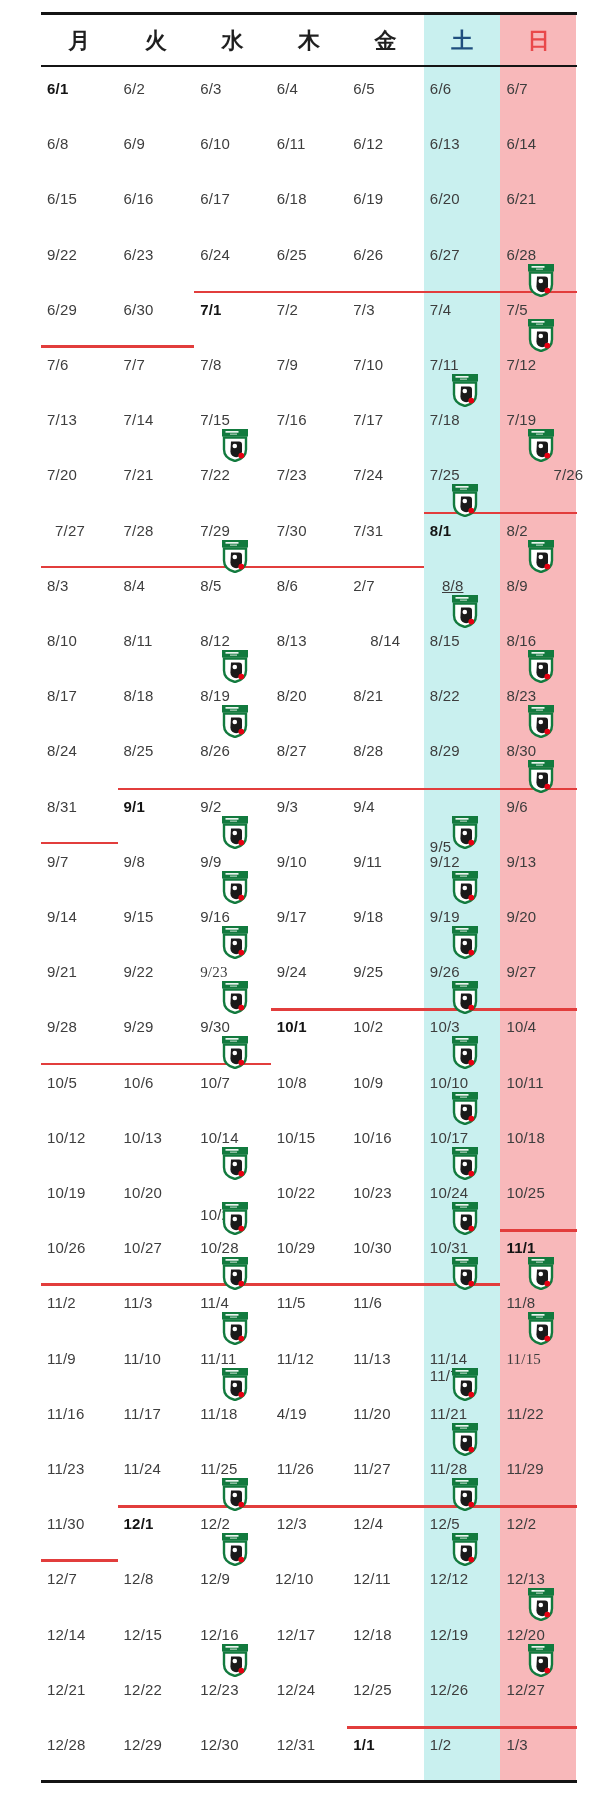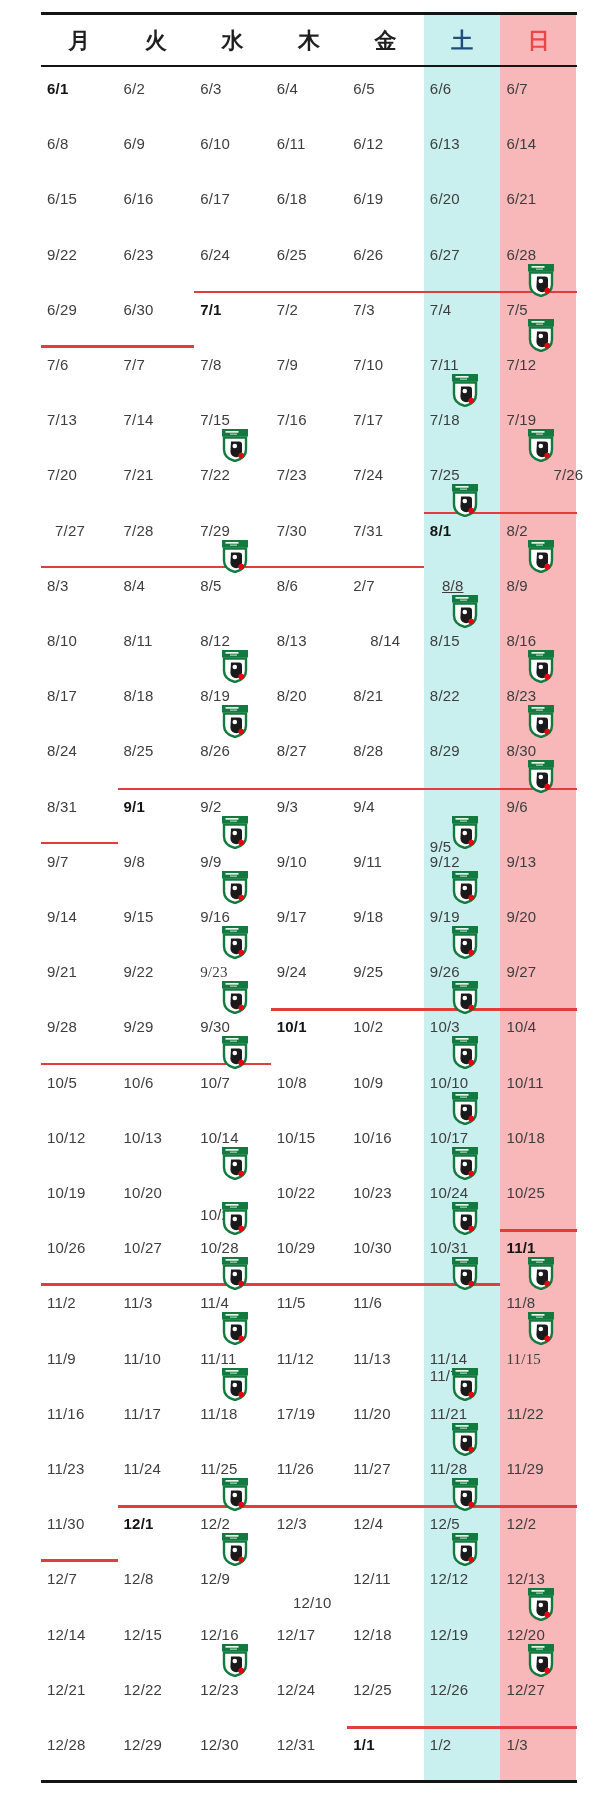--- a/index.html
+++ b/index.html
@@ -530,21 +530,21 @@
     <rect x="9" y="4.6" width="7" height="1.1" fill="#ffffff" opacity="0.7"></rect>
     <path d="M3,8.5 h22 v12 c0,7 -5.5,10.2 -11,11.5 c-5.5,-1.3 -11,-4.5 -11,-11.5 z" fill="#ffffff" stroke="#127a3e" stroke-width="2.4"></path>
     <path d="M10,12.5 h8 a3,3 0 0 1 3,3 v7 a5.8,5.8 0 0 1 -11.6,0 z" fill="#1a1a1a"></path>
     <circle cx="13.8" cy="17" r="2.3" fill="#ffffff"></circle>
     <circle cx="20.3" cy="26.6" r="2.9" fill="#e60012"></circle>
   </svg>
     <div class="cell" style="left: 506.429px; top: 1350.6px; font-family: Liberation Serif, serif;">11/15</div>
     <div class="cell" style="left: 47px; top: 1405.8px;">11/16</div>
     <div class="cell" style="left: 123.571px; top: 1405.8px;">11/17</div>
     <div class="cell" style="left: 200.143px; top: 1405.8px;">11/18</div>
-    <div class="cell" style="left: 276.714px; top: 1405.8px;">17/19</div>
+    <div class="cell" style="left: 276.714px; top: 1405.8px;">4/19</div>
     <div class="cell" style="left: 353.286px; top: 1405.8px;">11/20</div>
     <div class="cell" style="left: 429.857px; top: 1405.8px;">11/21</div>
     <svg class="crest" viewBox="0 0 28 33" xmlns="http://www.w3.org/2000/svg" style="left: 450.857px; top: 1422.8px;">
     <rect x="1" y="0" width="26" height="7.5" fill="#127a3e"></rect>
     <rect x="4.5" y="2" width="13" height="1.7" fill="#ffffff" opacity="0.92"></rect>
     <rect x="9" y="4.6" width="7" height="1.1" fill="#ffffff" opacity="0.7"></rect>
     <path d="M3,8.5 h22 v12 c0,7 -5.5,10.2 -11,11.5 c-5.5,-1.3 -11,-4.5 -11,-11.5 z" fill="#ffffff" stroke="#127a3e" stroke-width="2.4"></path>
     <path d="M10,12.5 h8 a3,3 0 0 1 3,3 v7 a5.8,5.8 0 0 1 -11.6,0 z" fill="#1a1a1a"></path>
     <circle cx="13.8" cy="17" r="2.3" fill="#ffffff"></circle>
     <circle cx="20.3" cy="26.6" r="2.9" fill="#e60012"></circle>
@@ -596,21 +596,21 @@
     <rect x="9" y="4.6" width="7" height="1.1" fill="#ffffff" opacity="0.7"></rect>
     <path d="M3,8.5 h22 v12 c0,7 -5.5,10.2 -11,11.5 c-5.5,-1.3 -11,-4.5 -11,-11.5 z" fill="#ffffff" stroke="#127a3e" stroke-width="2.4"></path>
     <path d="M10,12.5 h8 a3,3 0 0 1 3,3 v7 a5.8,5.8 0 0 1 -11.6,0 z" fill="#1a1a1a"></path>
     <circle cx="13.8" cy="17" r="2.3" fill="#ffffff"></circle>
     <circle cx="20.3" cy="26.6" r="2.9" fill="#e60012"></circle>
   </svg>
     <div class="cell" style="left: 506.429px; top: 1516.2px;">12/2</div>
     <div class="cell" style="left: 47px; top: 1571.4px;">12/7</div>
     <div class="cell" style="left: 123.571px; top: 1571.4px;">12/8</div>
     <div class="cell" style="left: 200.143px; top: 1571.4px;">12/9</div>
-    <div class="cell" style="left: 293px; top: 1571.4px; margin-top: 24px;">12/10</div>
+    <div class="cell" style="left: 275px; top: 1571.4px;">12/10</div>
     <div class="cell" style="left: 353.286px; top: 1571.4px;">12/11</div>
     <div class="cell" style="left: 429.857px; top: 1571.4px;">12/12</div>
     <div class="cell" style="left: 506.429px; top: 1571.4px;">12/13</div>
     <svg class="crest" viewBox="0 0 28 33" xmlns="http://www.w3.org/2000/svg" style="left: 527.429px; top: 1588.4px;">
     <rect x="1" y="0" width="26" height="7.5" fill="#127a3e"></rect>
     <rect x="4.5" y="2" width="13" height="1.7" fill="#ffffff" opacity="0.92"></rect>
     <rect x="9" y="4.6" width="7" height="1.1" fill="#ffffff" opacity="0.7"></rect>
     <path d="M3,8.5 h22 v12 c0,7 -5.5,10.2 -11,11.5 c-5.5,-1.3 -11,-4.5 -11,-11.5 z" fill="#ffffff" stroke="#127a3e" stroke-width="2.4"></path>
     <path d="M10,12.5 h8 a3,3 0 0 1 3,3 v7 a5.8,5.8 0 0 1 -11.6,0 z" fill="#1a1a1a"></path>
     <circle cx="13.8" cy="17" r="2.3" fill="#ffffff"></circle>

